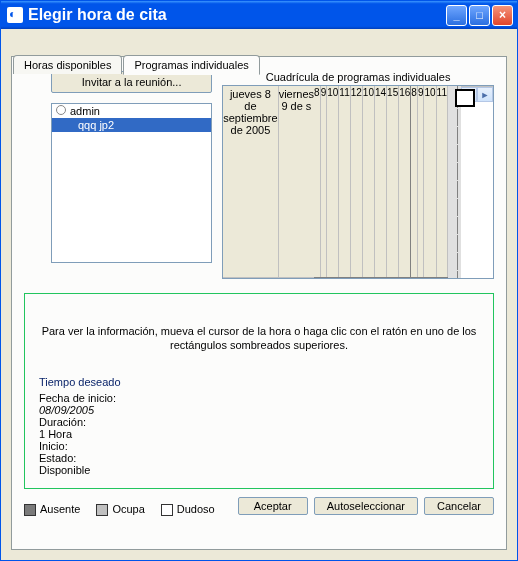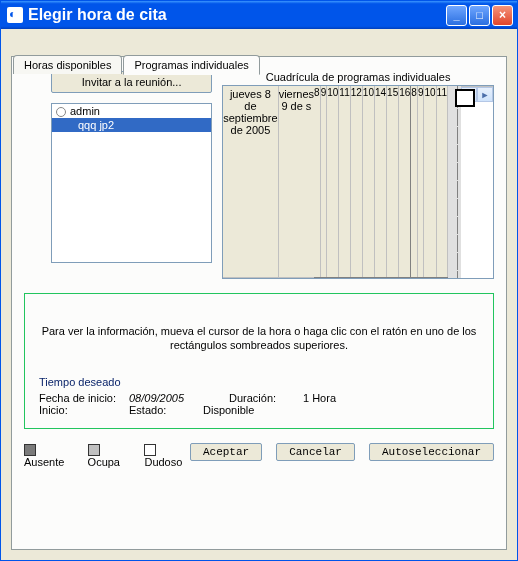--- a/index.html
+++ b/index.html
@@ -99,21 +99,21 @@
     margin-top: 10px;
     width: 100%;
     height: 160px;
     border: 1px solid #7f9db9;
     background: #fff;
     overflow: hidden;
   }
   .attendee {
     padding: 1px 4px;
     display: flex;
-    align-items: flex-end;
+    align-items: flex-start;
     gap: 4px;
   }
   .attendee.selected { background: #316ac5; color: #fff; }
   .attendee .dot {
     width: 10px; height: 10px; border-radius: 50%;
     border: 1px solid #888;
     display: inline-block;
     background: #fff;
     flex-shrink: 0;
   }
@@ -209,36 +209,36 @@
     background: repeating-linear-gradient(to right,#6b8ec8 0,#6b8ec8 1px,transparent 1px,transparent 2px);
   }
   .info-group {
     margin-top: 14px;
     border: 1px solid #22c55e;
     padding: 30px 14px 12px 14px;
     position: relative;
   }
   .info-text { text-align: center; line-height: 14px; margin-bottom: 24px; }
   .desired-title { color: #0a246a; margin-bottom: 4px; }
-  .row { display: flex; }
+  .row { display: flex; flex-direction: column; }
   .row .lab { width: 90px; }
   .row .val { width: 100px; font-style: italic; }
   .row .lab2 { width: 74px; }
   .legend { display: flex; gap: 16px; align-items: center; margin-top: 8px; }
   .swatch {
     width: 12px; height: 12px;
     border: 1px solid #333;
     display: inline-block;
     margin-right: 4px;
     vertical-align: middle;
   }
   .sw-ausente { background: #7a7a7a; }
   .sw-ocupa { background: #c0c0c0; }
   .sw-dudoso { background: #fff; }
-  .button-row { display: flex; gap: 14px; margin-left: auto; font-family: Liberation Mono, monospace; }
+  .button-row { display: flex; gap: 6px; margin-left: auto; }
   .btn {
     padding: 2px 12px;
     border: 1px solid #7f9db9;
     background: #ece9d8;
     border-radius: 2px;
     font: inherit;
     cursor: pointer;
     min-width: 70px;
   }
   .bottom { display: flex; align-items: center; margin-top: 6px; }
@@ -341,19 +341,19 @@
         </div>
       </div>
       <div class="bottom">
         <div class="legend">
           <span><span class="swatch sw-ausente"></span><span>Ausente</span></span>
           <span><span class="swatch sw-ocupa"></span><span>Ocupa</span></span>
           <span><span class="swatch sw-dudoso"></span><span>Dudoso</span></span>
         </div>
         <div class="button-row">
           <button class="btn">Aceptar</button>
+          <button class="btn">Autoseleccionar</button>
           <button class="btn">Cancelar</button>
-          <button class="btn">Autoseleccionar</button>
         </div>
       </div>
     </div>
   </div>
 </div>
 
 </body></html>

